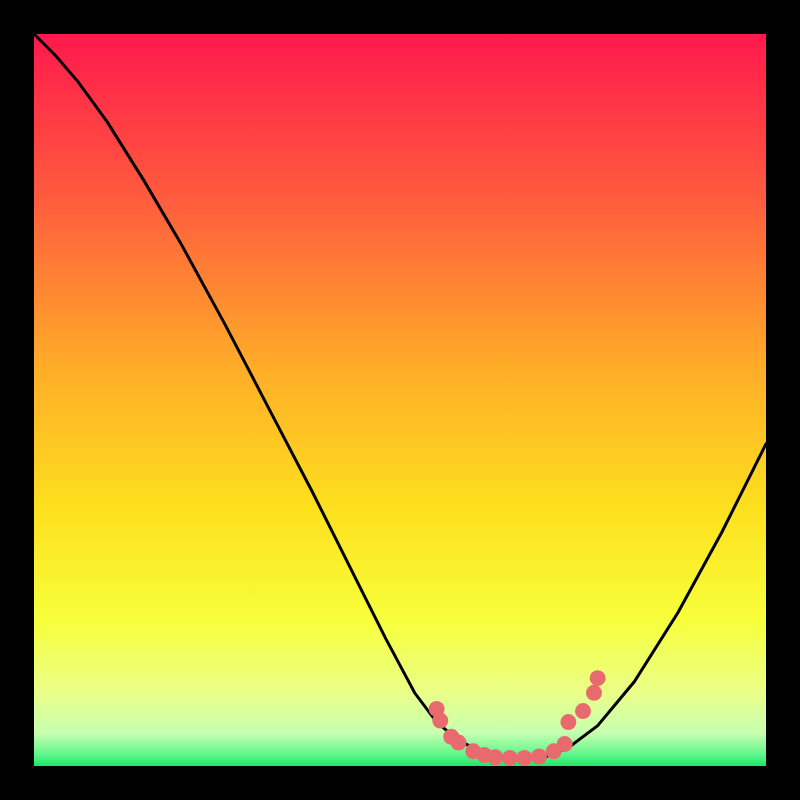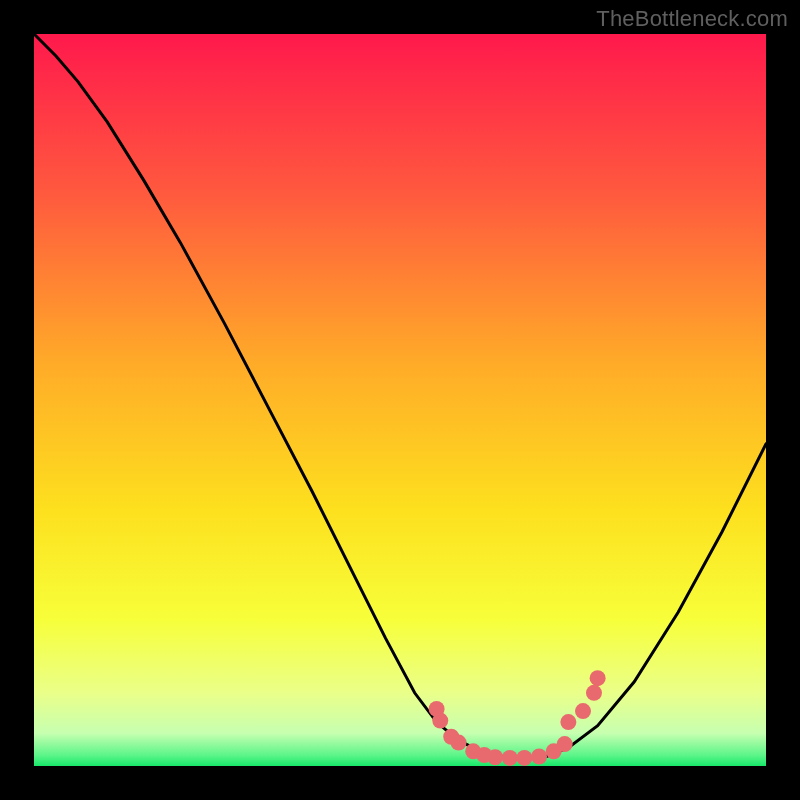--- a/index.html
+++ b/index.html
@@ -77,14 +77,13 @@
           <circle cx="519.72" cy="717.36" r="8" fill="#e96a6e"></circle>
           <circle cx="530.70" cy="710.04" r="8" fill="#e96a6e"></circle>
           <circle cx="534.36" cy="688.08" r="8" fill="#e96a6e"></circle>
           <circle cx="549.00" cy="677.10" r="8" fill="#e96a6e"></circle>
           <circle cx="559.98" cy="658.80" r="8" fill="#e96a6e"></circle>
           <circle cx="563.64" cy="644.16" r="8" fill="#e96a6e"></circle>
         </g>
     </svg>
   </div>
 
-  <div class="attribution">TheBottleneck.com</div>
 </div>
 
 </body></html>

